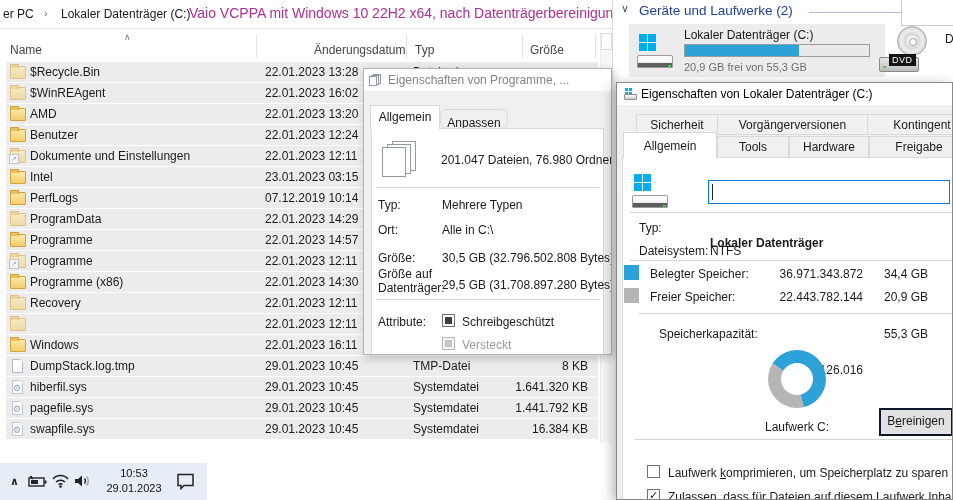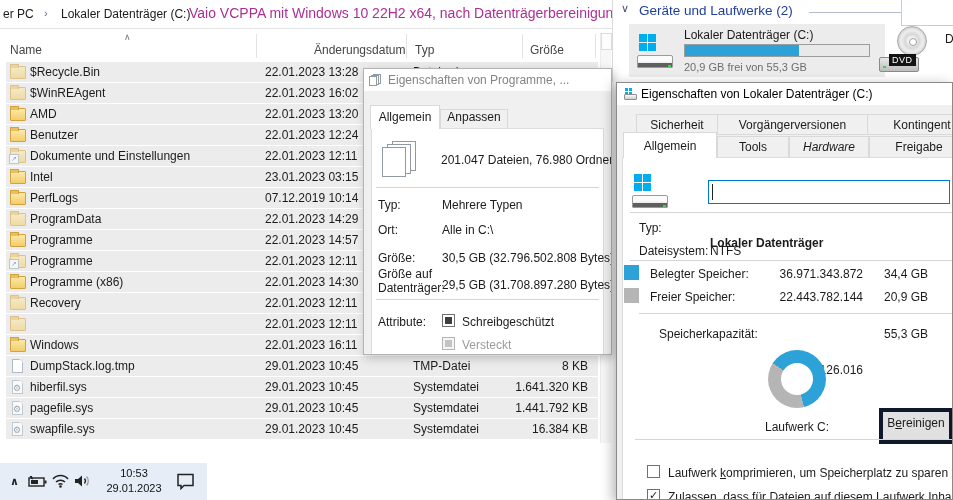--- a/index.html
+++ b/index.html
@@ -67,21 +67,21 @@
   #folder-dlg{left:363px;top:68px;width:249px;height:287px;border:1px solid #b3b3b3;
      box-shadow:2px 3px 9px rgba(0,0,0,.22);z-index:5;}
   #folder-dlg .dlg-title .t{color:#848484;}
   .pages-ico{position:absolute;left:6px;top:5px;width:12px;height:12px;}
   .pages-ico i,.bigpages i{position:absolute;background:#fff;border:1px solid #8f9aa5;}
   .pages-ico i{width:8px;height:10px;}
   .pages-ico i:nth-child(1){left:3px;top:0;}
   .pages-ico i:nth-child(2){left:1px;top:1px;}
   .pages-ico i:nth-child(3){left:-1px;top:2px;}
   #fd-tab1{left:6px;top:36px;width:70px;height:24px;padding-top:4px;border-bottom:none;}
-  #fd-tab2{left:76px;top:40px;width:68px;height:20px;padding-top:0;}
+  #fd-tab2{left:76px;top:40px;width:68px;height:20px;padding-top:6px;border-radius:7px;}
   #fd-page{left:7px;top:59px;right:7px;bottom:-2px;}
   .bigpages{position:absolute;left:10px;top:12px;width:40px;height:40px;}
   .bigpages i{width:24px;height:30px;}
   .bigpages i:nth-child(1){left:10px;top:0;}
   .bigpages i:nth-child(2){left:5px;top:3px;}
   .bigpages i:nth-child(3){left:0;top:6px;}
   #fd-page .summary{position:absolute;left:69px;top:24px;white-space:nowrap;}
   .fd-row{position:absolute;left:6px;right:2px;}
   .fd-row .lab{position:absolute;left:0;top:0;width:62px;}
   .fd-row .val{position:absolute;left:64px;top:0;white-space:nowrap;}
@@ -133,21 +133,21 @@
   .minidrive .logo i{position:absolute;width:3px;height:3px;background:#00adef;}
   .minidrive .logo i:nth-child(1){left:0;top:0;} .minidrive .logo i:nth-child(2){left:4px;top:0;}
   .minidrive .logo i:nth-child(3){left:0;top:4px;} .minidrive .logo i:nth-child(4){left:4px;top:4px;}
   .minidrive .body{position:absolute;left:0;bottom:0;width:13px;height:6px;border:1px solid #8f8f8f;
      background:linear-gradient(#fafafa,#cfcfcf);border-radius:1px;}
   #dt-s{left:19px;top:31px;width:82px;height:21px;padding-top:3px;}
   #dt-v{left:100px;top:31px;width:151px;height:21px;padding-top:3px;}
   #dt-k{left:250px;top:31px;width:110px;height:21px;padding-top:3px;}
   #dt-a{left:6px;top:49px;width:94px;height:26px;padding-top:6px;border-bottom:none;}
   #dt-t{left:100px;top:53px;width:72px;height:22px;padding-top:3px;}
-  #dt-h{left:172px;top:53px;width:80px;height:22px;padding-top:3px;font-style:italic;}
+  #dt-h{left:172px;top:53px;width:80px;height:22px;padding-top:3px;}
   #dt-f{left:252px;top:53px;width:100px;height:22px;padding-top:3px;}
   #dd-page{left:5px;top:74px;right:-3px;bottom:-3px;}
   #dd-page .windrive{left:9px;top:16px;}
   #dd-label-input{position:absolute;left:85px;top:22px;width:242px;height:24px;border:1px solid var(--focus);
      background:#fff;font-family:inherit;font-size:12px;padding:2px 4px;outline:none;}
   .caret{position:absolute;left:89px;top:26px;width:1px;height:16px;background:#222;}
   #dd-hr1{left:7px;width:322px;top:54px;}
   .kv{position:absolute;white-space:nowrap;}
   #dd-typ-l{left:16px;top:63px;} #dd-typ-v{left:87px;top:78px;font-weight:bold;}
   #dd-fs-l{left:16px;top:86px;} #dd-fs-v{left:87px;top:86px;}
@@ -157,22 +157,22 @@
   #dd-free-sq{left:1px;top:130px;background:var(--freegray);}
   #dd-used-l{left:27px;top:109px;} #dd-free-l{left:27px;top:132px;}
   .bytescol{left:100px;width:140px;text-align:right;}
   .gbcol{left:248px;width:57px;text-align:right;}
   #dd-used-b{top:109px;} #dd-free-b{top:132px;} #dd-cap-b{top:169px;margin-top:36px;}
   #dd-hr3{left:16px;width:313px;top:155px;}
   #dd-cap-l{left:36px;top:169px;}
   .donut{position:absolute;left:145px;top:192px;width:58px;height:58px;border-radius:50%;}
   .donut::after{content:"";position:absolute;left:13px;top:13px;width:32px;height:32px;border-radius:50%;background:#fff;}
   #dd-chart-lab{position:absolute;left:132px;top:262px;width:84px;text-align:center;}
-  #dd-clean-btn{position:absolute;left:256px;top:250px;width:74px;height:36px;background:#e1e1e1;
-     border:4px solid #0f172a;font-family:inherit;font-size:12px;text-align:center;padding-top:4px;}
+  #dd-clean-btn{position:absolute;left:256px;top:250px;width:74px;height:28px;background:#e1e1e1;
+     border:2px solid #0f172a;font-family:inherit;font-size:12px;text-align:center;padding-top:4px;}
   #dd-hr4{left:12px;width:317px;top:281px;}
   #dd-cb1{left:24px;top:307px;} #dd-cb1-lab{position:absolute;left:45px;top:308px;white-space:nowrap;}
   #dd-cb2{left:24px;top:331px;} #dd-cb2-lab{position:absolute;left:45px;top:332px;white-space:nowrap;}
 
   
   .taskbar{position:absolute;left:0;top:463px;width:207px;height:37px;background:var(--taskbg);z-index:8;}
   .tray-ic{position:absolute;top:10px;color:#222;}
   .tb-chev{left:10px;top:12px;font-size:11px;font-weight:bold;}
   .tb-batt{left:28px;top:13px;}
   .tb-wifi{left:52px;top:11px;}

